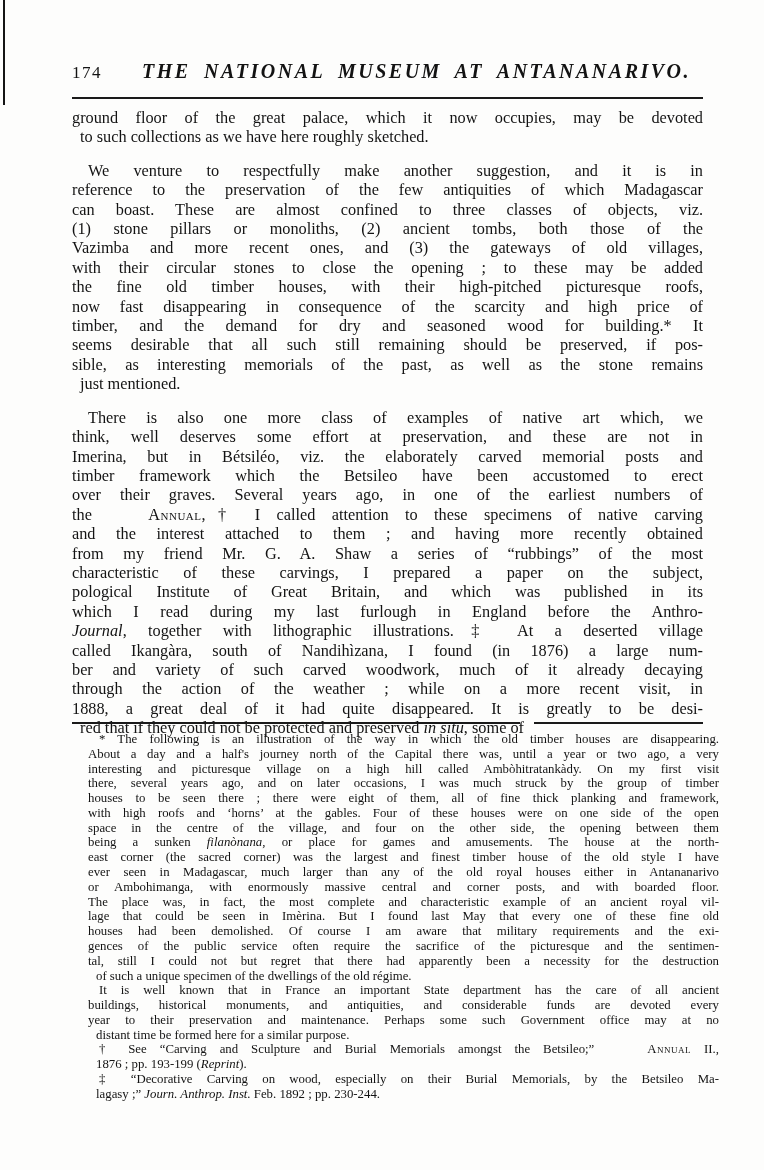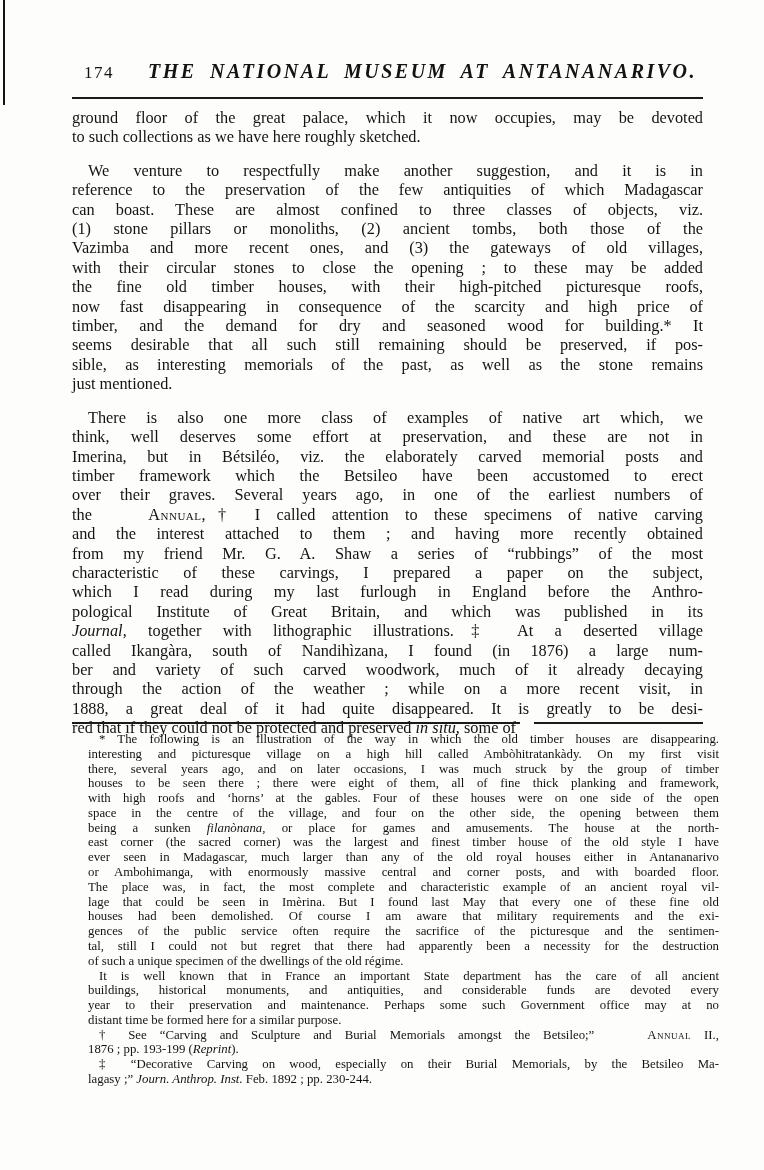--- a/index.html
+++ b/index.html
@@ -22,21 +22,20 @@
     position: absolute;
     left: 72px; top: 60px;
     width: 631px;
     display: flex;
     align-items: baseline;
   }
   .pagenum {
     font-size: 17px;
     letter-spacing: 1.5px;
     flex: 0 0 58px;
-    margin-left: 12px;
   }
   .running-title {
     flex: 1;
     text-align: center;
     font-style: italic;
     font-weight: bold;
     font-size: 20px;
     letter-spacing: 2.5px;
     word-spacing: 6px;
     white-space: nowrap;
@@ -65,21 +64,21 @@
     position: absolute;
     left: 72px; top: 722px;
     width: 631px; height: 2px;
     display: flex;
   }
   .fn-rule .seg1 { width: 448px; height: 2px; background: #1a1a1a; }
   .fn-rule .gap  { width: 14px;  height: 2px; }
   .fn-rule .seg2 { flex: 1;      height: 2px; background: #1a1a1a; }
   .tline { white-space: normal; }
   .tline.just { text-align: justify; text-align-last: justify; }
-  .tline.last { text-align: left; }
+  .tline.last { text-align: left; margin-left: 8px; }
   .body-text .tline.ind  { padding-left: 16px; margin-top: 14px; }
   .footnotes .tline.ind  { padding-left: 11px; }
   .sc { font-variant: small-caps; letter-spacing: 0.5px; margin-left: 40px; }
   i { }
 </style>
 </head>
 <body>
 
 <div class="page">
   <div class="edge-artifact"></div>
@@ -107,38 +106,39 @@
       <div class="tline last">just mentioned.</div>
       <div class="tline just ind">There is also one more class of examples of native art which, we</div>
       <div class="tline just">think, well deserves some effort at preservation, and these are not in</div>
       <div class="tline just">Imerina, but in Bétsiléo, viz. the elaborately carved memorial posts and</div>
       <div class="tline just">timber framework which the Betsileo have been accustomed to erect</div>
       <div class="tline just">over their graves.  Several years ago, in one of the earliest numbers of</div>
       <div class="tline just">the <span class="sc">Annual</span>,†  I called attention to these specimens of native carving</div>
       <div class="tline just">and the interest attached to them ; and having more recently obtained</div>
       <div class="tline just">from my friend Mr. G. A. Shaw a series of “rubbings” of the most</div>
       <div class="tline just">characteristic of these carvings, I prepared a paper on the subject,</div>
+      <div class="tline just">pological Institute of Great Britain, and which was published in its</div>
       <div class="tline just">which I read during my last furlough in England before the Anthro-</div>
-      <div class="tline just">pological Institute of Great Britain, and which was published in its</div>
       <div class="tline just"><i>Journal</i>, together with lithographic illustrations.‡  At a deserted village</div>
       <div class="tline just">called Ikangàra, south of Nandihìzana, I found (in 1876) a large num-</div>
       <div class="tline just">ber and variety of such carved woodwork, much of it already decaying</div>
       <div class="tline just">through the action of the weather ; while on a more recent visit, in</div>
       <div class="tline just">1888, a great deal of it had quite disappeared.  It is greatly to be desi-</div>
       <div class="tline last">red that if they could not be protected and preserved <i>in situ</i>, some of</div>
     </div>
 
   <div class="fn-rule">
     <span class="seg1"></span>
     <span class="gap"></span>
     <span class="seg2"></span>
   </div>
 
   <div class="footnotes" id="footnotes">
       <div class="tline just ind">* The following is an illustration of the way in which the old timber houses are disappearing.</div>
+      <div class="tline just">About a day and a half's journey north of the Capital there was, until a year or two ago, a very</div>
       <div class="tline just">interesting and picturesque village on a high hill called Ambòhitratankàdy.  On my first visit</div>
       <div class="tline just">there, several years ago, and on later occasions, I was much struck by the group of timber</div>
       <div class="tline just">houses to be seen there ; there were eight of them, all of fine thick planking and framework,</div>
       <div class="tline just">with high roofs and ‘horns’ at the gables.  Four of these houses were on one side of the open</div>
       <div class="tline just">space in the centre of the village, and four on the other side, the opening between them</div>
       <div class="tline just">being a sunken <i>filanònana</i>, or place for games and amusements.  The house at the north-</div>
       <div class="tline just">east corner (the sacred corner) was the largest and finest timber house of the old style I have</div>
       <div class="tline just">ever seen in Madagascar, much larger than any of the old royal houses either in Antananarivo</div>
       <div class="tline just">or Ambohimanga, with enormously massive central and corner posts, and with boarded floor.</div>
       <div class="tline just">The place was, in fact, the most complete and characteristic example of an ancient royal vil-</div>

